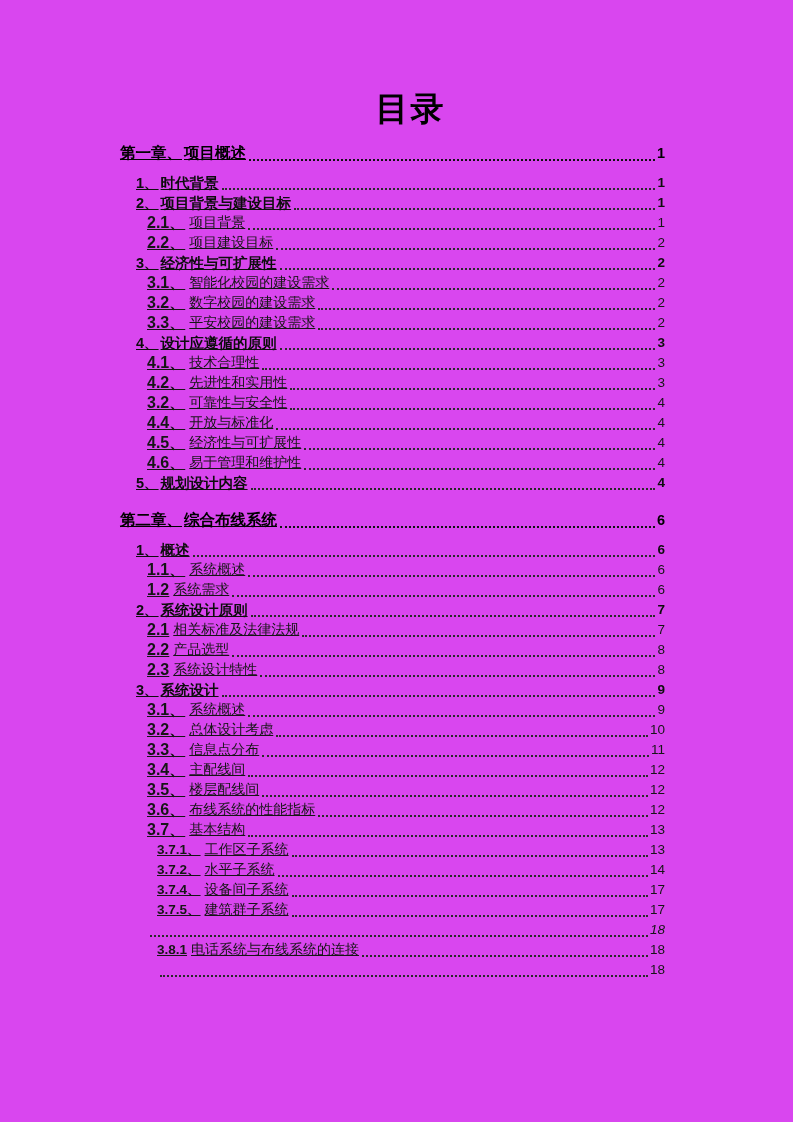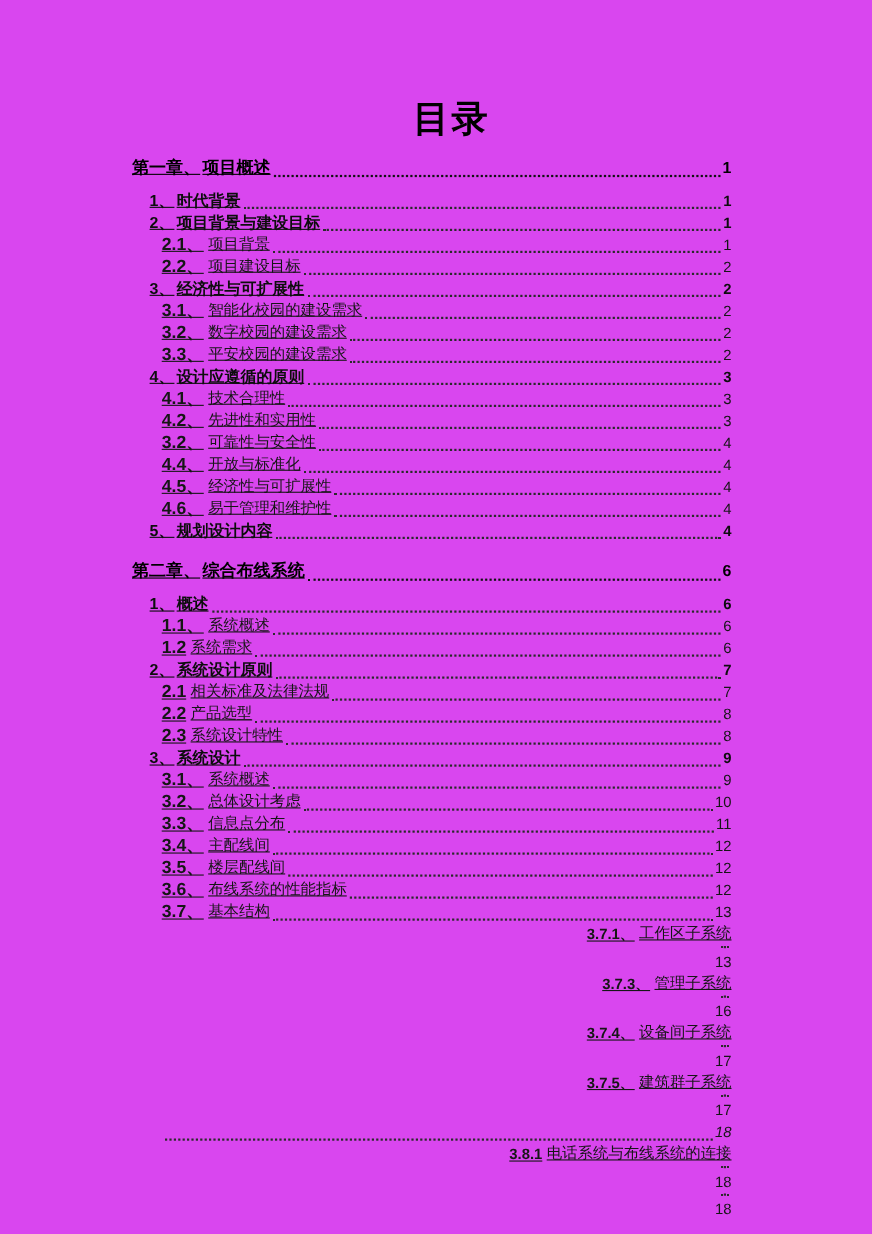--- a/index.html
+++ b/index.html
@@ -75,21 +75,21 @@
     font-weight: 700;
     font-size: 14.5px;
     color: #0d0d0d;
   }
   .lvl-l1 .num, .lvl-l1 .text { font-family: "Liberation Sans", sans-serif; }
   .lvl-l1 .num { margin-right: 2px; }
   
   .lvl-l2 { padding-left: 27px; }
   .lvl-l2 .num { font-weight: 600; font-size: 16px; }
   
-  .lvl-l3 { padding-left: 37px; flex-direction: column; }
+  .lvl-l3 { padding-left: 37px; }
   .lvl-l3 .num { font-weight: 600; font-size: 13.5px; }
   
   .toc-row.italic { font-style: italic; }
   .toc-row.italic .num, .toc-row.italic .page-num { font-style: italic; }
 </style>
 </head>
 <body>
 
 <div class="page">
   <div class="doc-title">目录</div>
@@ -362,25 +362,25 @@
       <div class="toc-row lvl-l3">
     <span class="entry-label">
       <span class="num">3.7.1、</span>
       <span class="text">工作区子系统</span>
     </span>
     <span class="leader"></span>
     <span class="page-num">13</span>
   </div>
       <div class="toc-row lvl-l3">
     <span class="entry-label">
-      <span class="num">3.7.3、</span>
-      <span class="text">管理子系统</span>
-    </span>
-    <span class="leader"></span>
-    <span class="page-num">16</span>
+      <span class="num">3.7.2、</span>
+      <span class="text">水平子系统</span>
+    </span>
+    <span class="leader"></span>
+    <span class="page-num">14</span>
   </div>
       <div class="toc-row lvl-l3">
     <span class="entry-label">
       <span class="num">3.7.4、</span>
       <span class="text">设备间子系统</span>
     </span>
     <span class="leader"></span>
     <span class="page-num">17</span>
   </div>
       <div class="toc-row lvl-l3">

